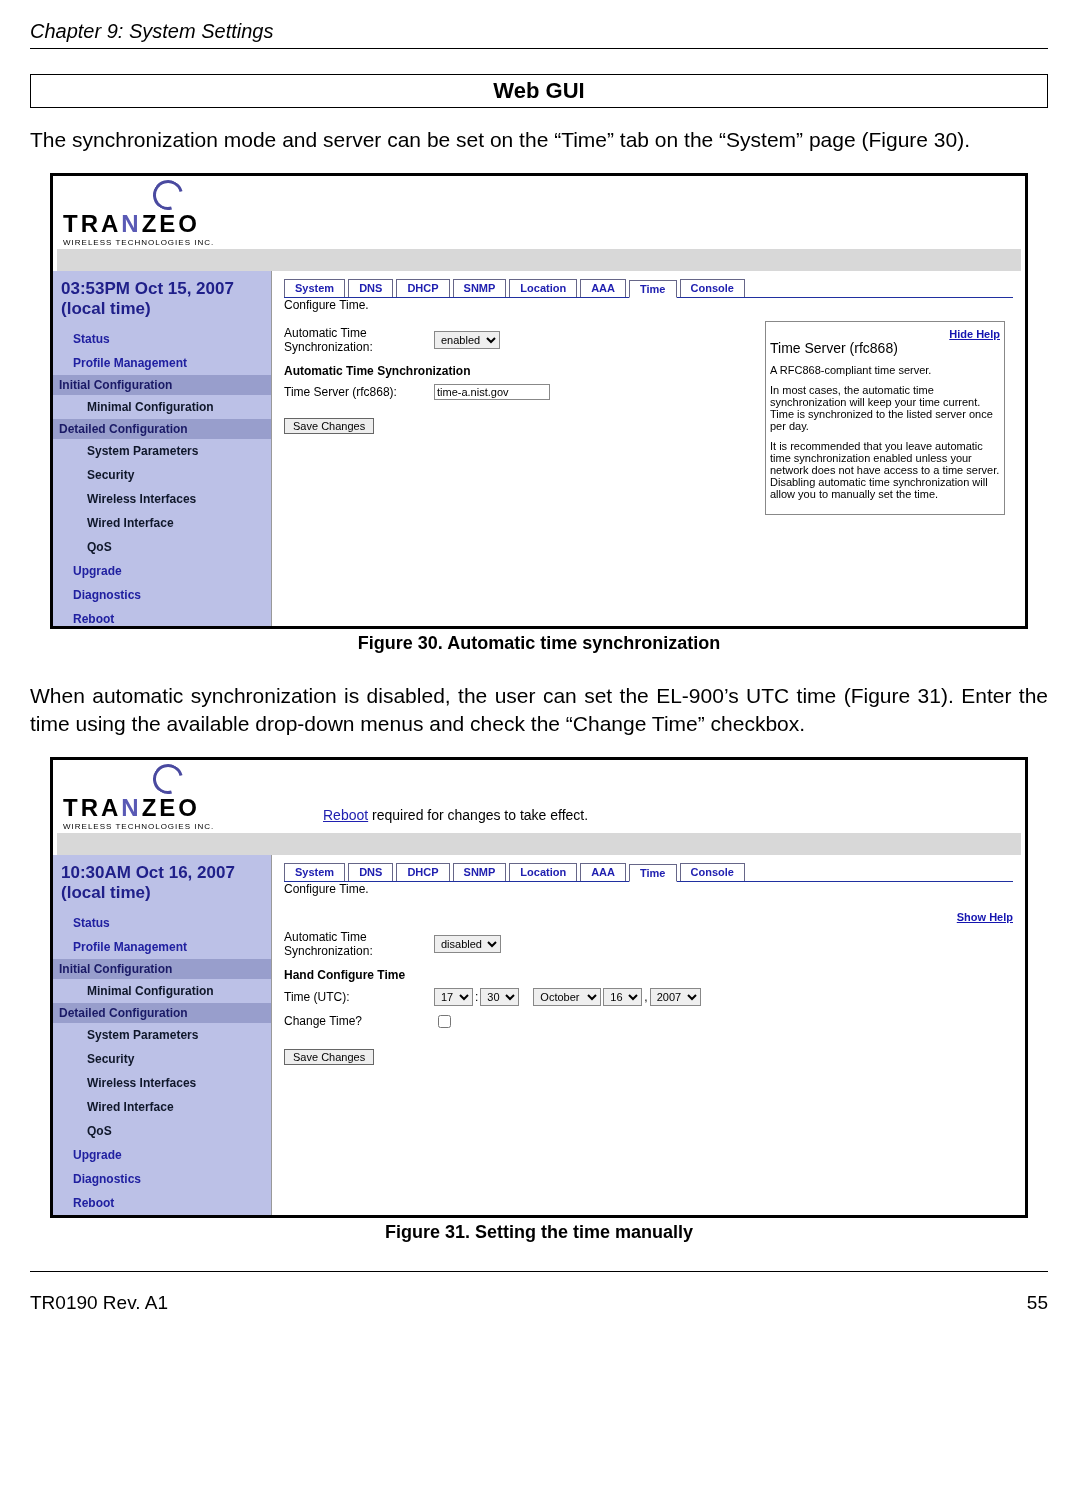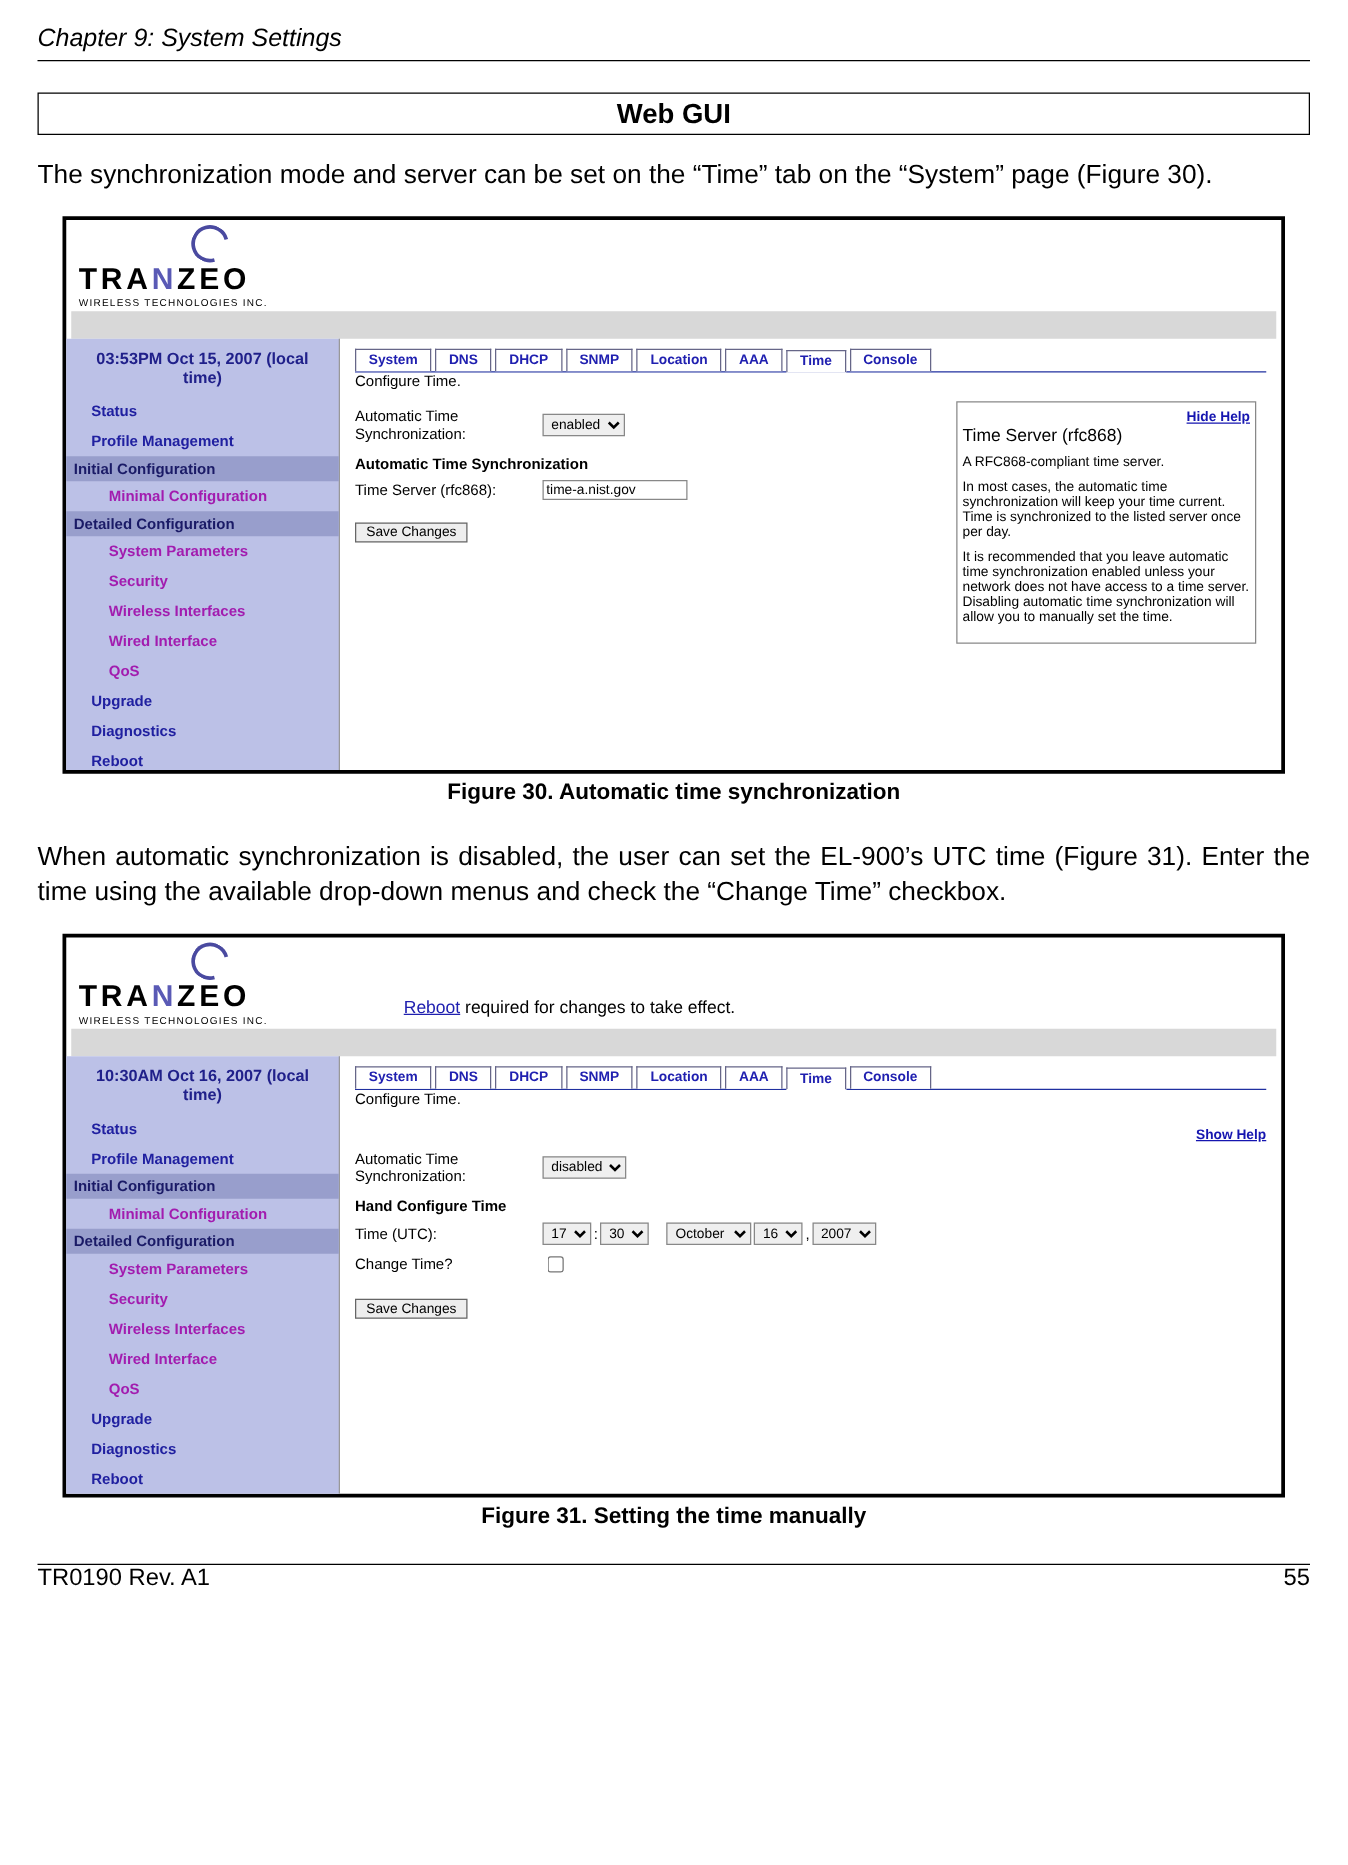--- a/index.html
+++ b/index.html
@@ -87,38 +87,37 @@
     background: #bcc1e7;
     border-right: 1px solid #999;
     padding: 4px 0 0 0;
     font-size: 12px;
     flex-shrink: 0;
   }
   .time-row {
     color: #20208a;
     font-weight: bold;
     padding: 4px 8px 8px 8px;
-    font-size: 13px;
-    text-align: center;
+    font-size: 17px;
   }
   .nav-item {
     color: #2020a0;
     font-weight: bold;
     padding: 5px 0 5px 20px;
     font-size: 12px;
   }
   .nav-header {
     background: #989ecc;
     color: #1a1a66;
     font-weight: bold;
     padding: 3px 6px;
     font-size: 12px;
   }
   .nav-sub {
-    color: #a21caf;
+    color: #0f172a;
     font-weight: bold;
     padding: 5px 0 5px 34px;
     font-size: 12px;
   }
   .content {
     flex: 1;
     padding: 8px 12px;
     position: relative;
   }
   .tabs {
@@ -184,21 +183,21 @@
   .help-title { font-size: 14px; margin: 4px 0 6px 0; clear: both;}
   .help-p { margin: 8px 0; }
   .show-help {
     text-align: right;
     margin-bottom: 6px;
   }
   .footer {
     display: flex;
     justify-content: space-between;
     border-top: 1px solid #000;
-    padding-top: 0;
+    padding-top: 20px;
     font-size: 19px;
     margin-top: 18px;
   }
   .sel-group { display: inline-flex; gap: 2px; align-items: center;}
 </style>
 </head>
 <body>
 
 <div class="chapter-header">Chapter 9: System Settings</div>
 

